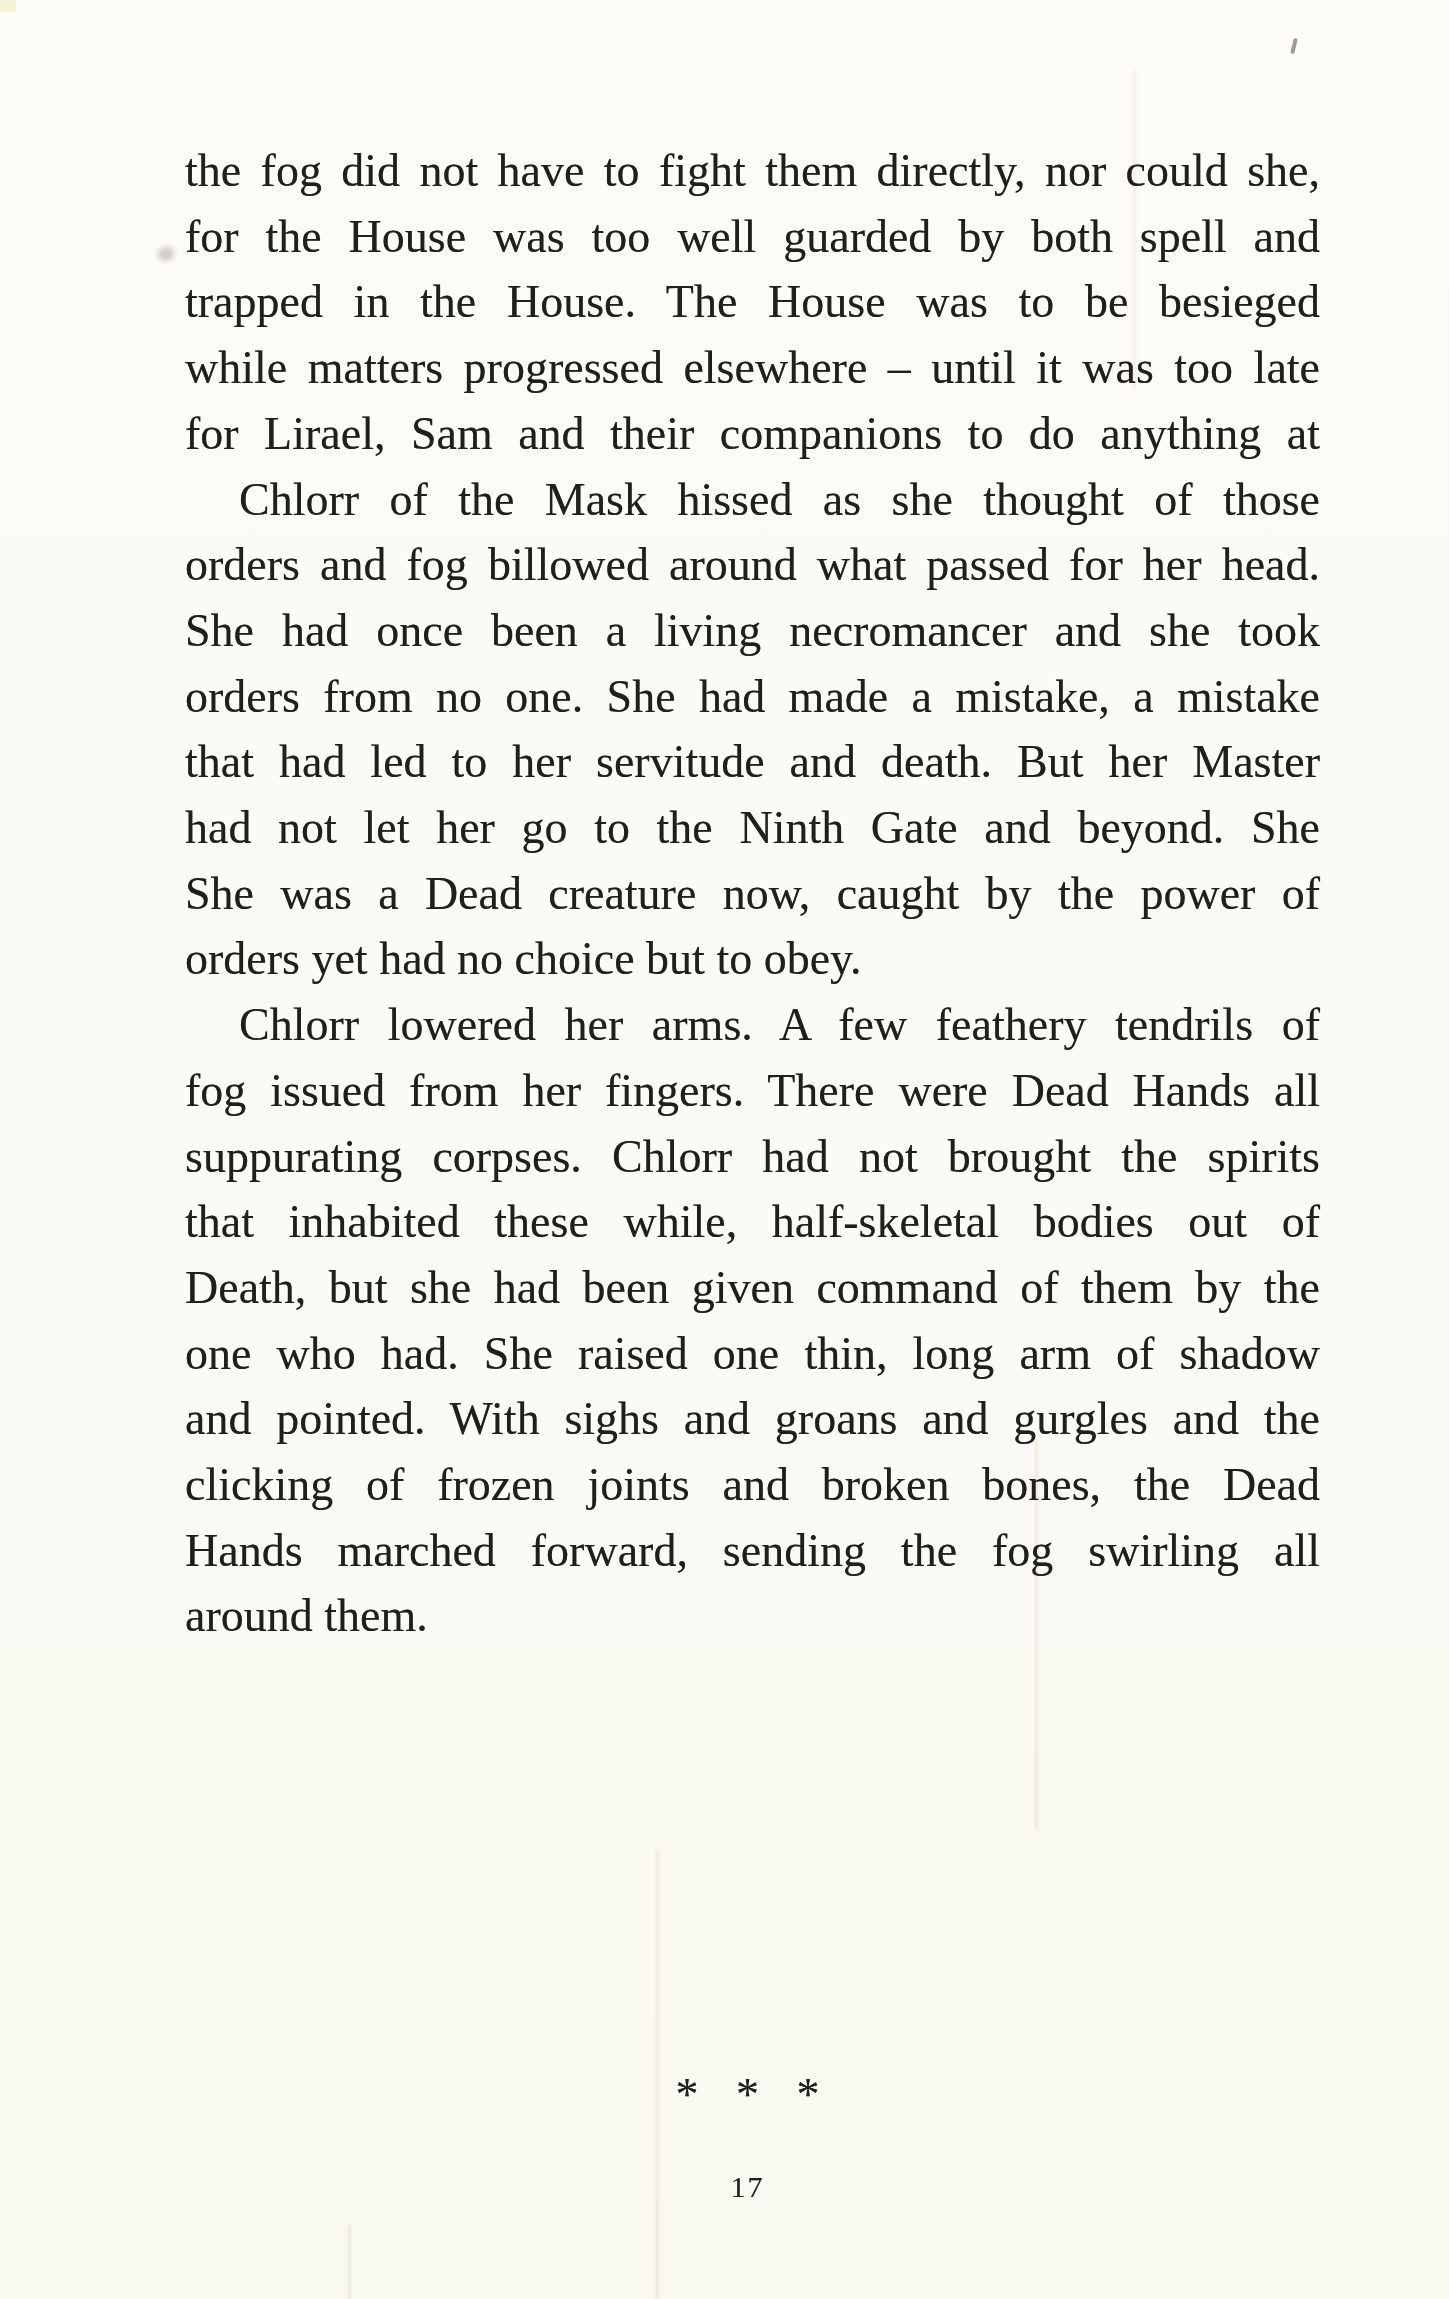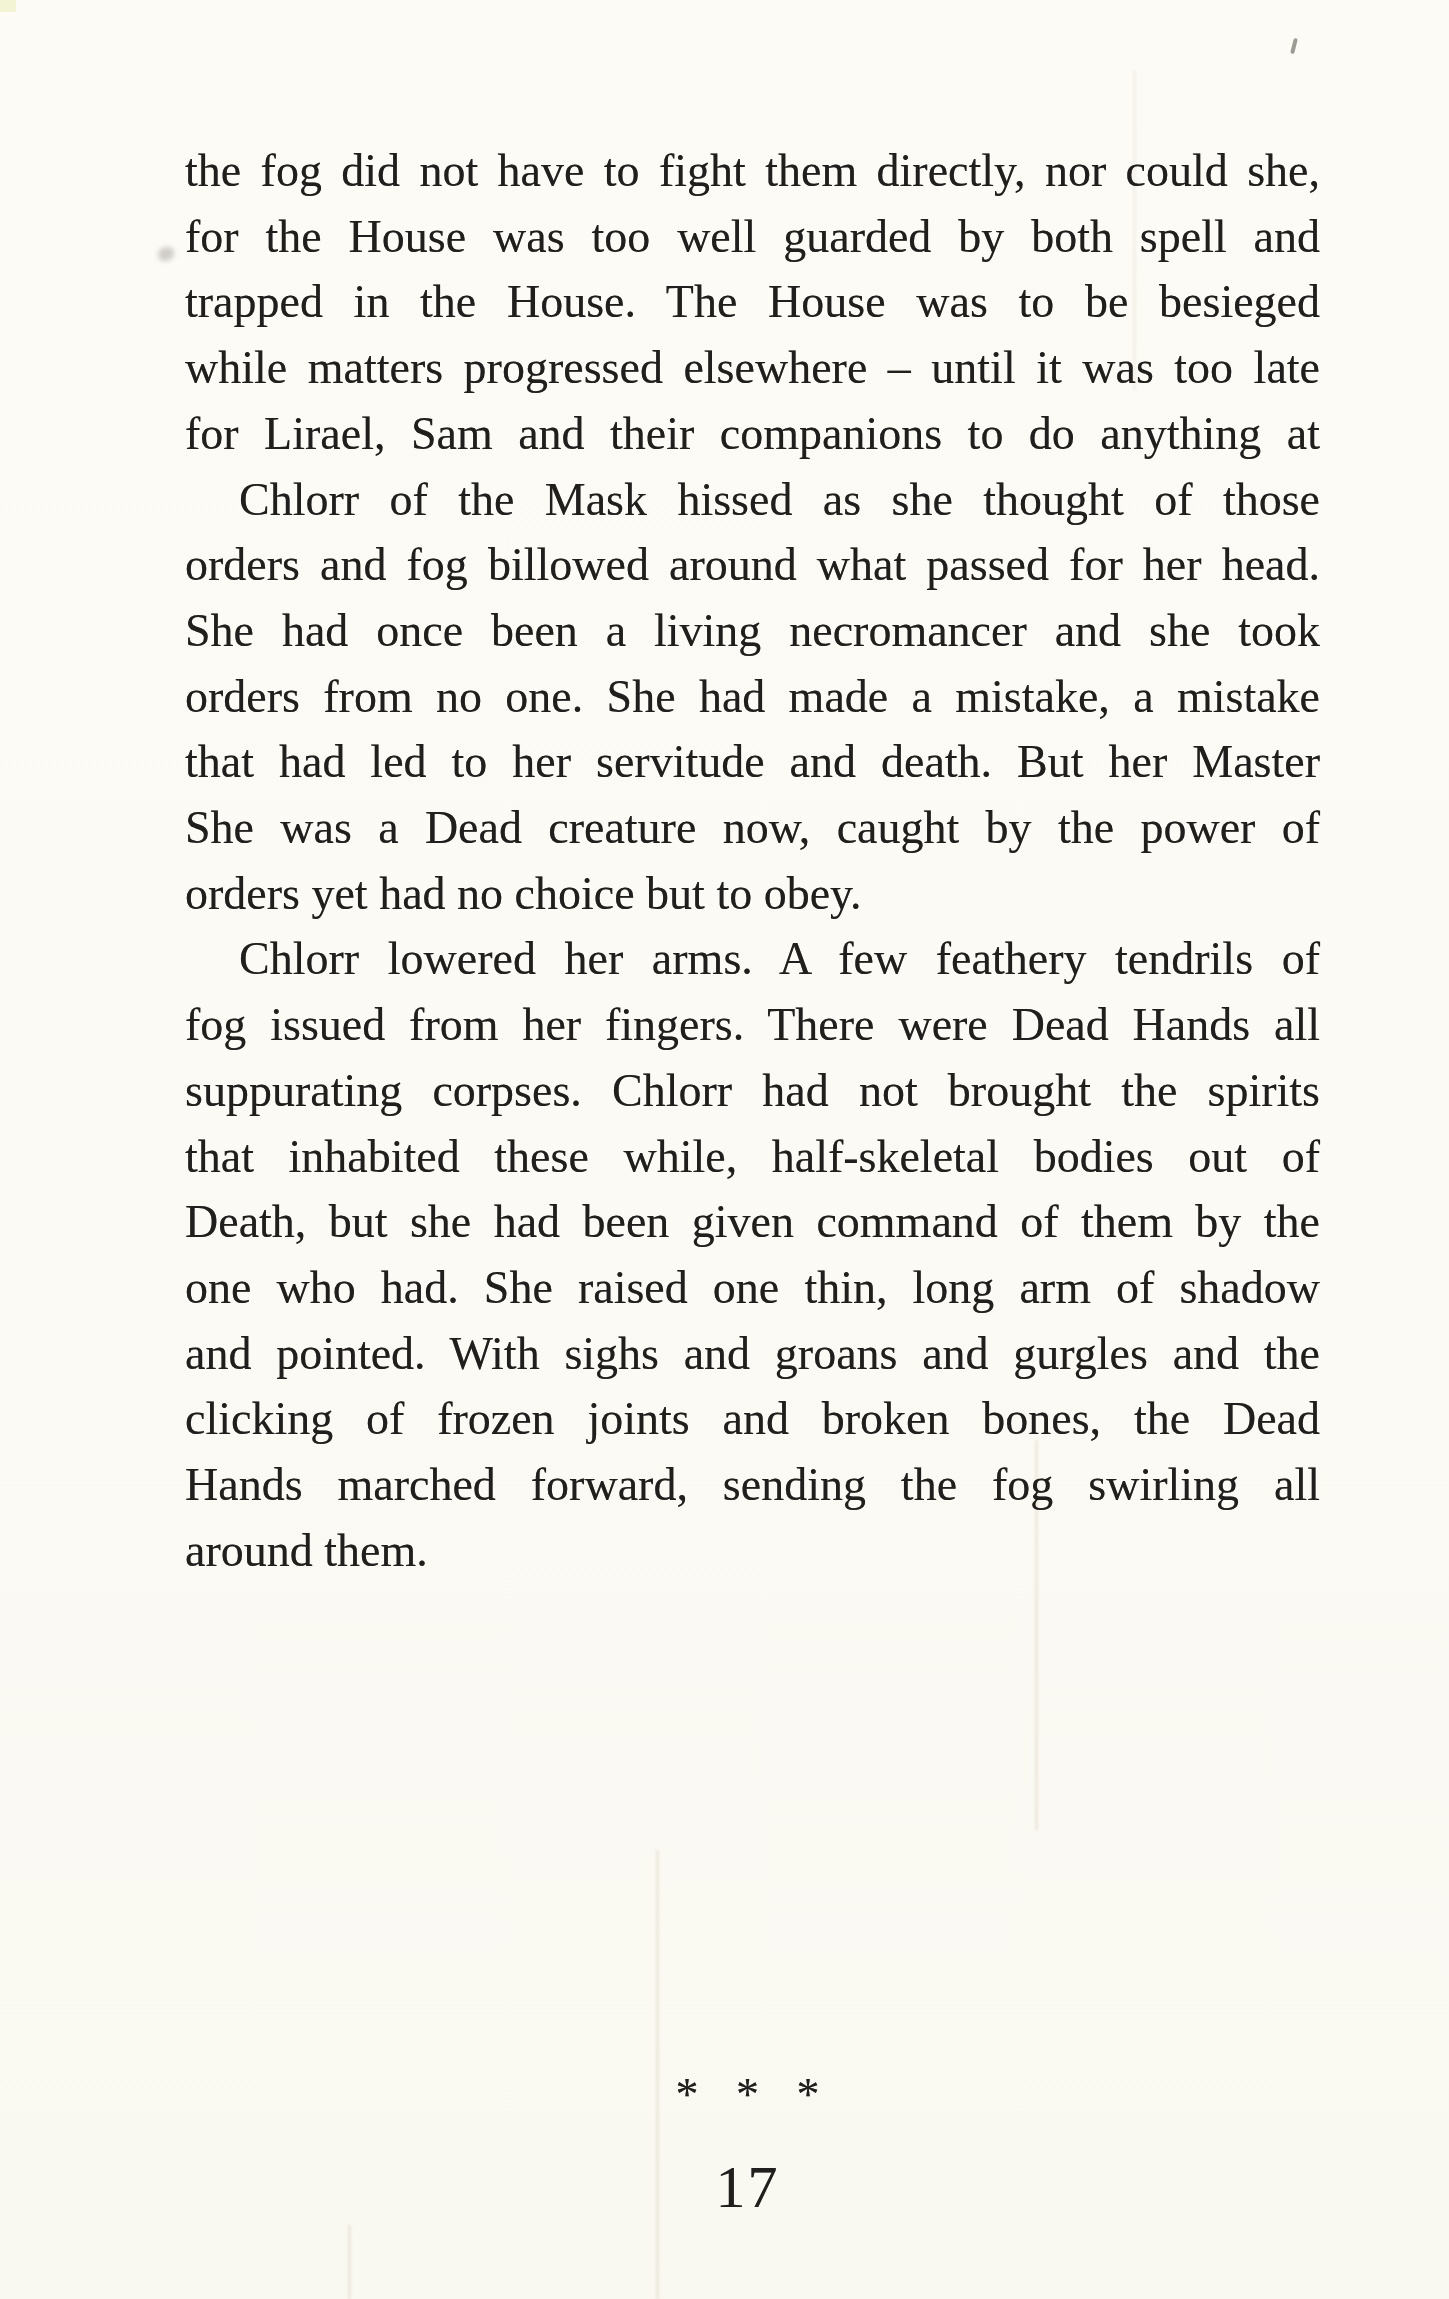--- a/index.html
+++ b/index.html
@@ -50,21 +50,21 @@
     color: #201f1d;
     word-spacing: 26px;
     text-shadow: 0 0 0.6px rgba(32,31,29,0.55);
   }
   .page-number {
     position: absolute;
     left: 180px;
     top: 2162px;
     width: 1135px;
     text-align: center;
-    font-size: 60px;
+    font-size: 30px;
     line-height: 50px;
     color: #201f1d;
     letter-spacing: 2px;
     text-shadow: 0 0 0.6px rgba(32,31,29,0.55);
   }
   
   .corner-tint {
     position: absolute;
     left: 0; top: 0;
     width: 16px; height: 12px;
@@ -116,20 +116,21 @@
       <div class="line">the fog did not have to fight them directly, nor could she,</div>
       <div class="line">for the House was too well guarded by both spell and</div>
       <div class="line">trapped in the House. The House was to be besieged</div>
       <div class="line">while matters progressed elsewhere – until it was too late</div>
       <div class="line">for Lirael, Sam and their companions to do anything at</div>
       <div class="line indent">Chlorr of the Mask hissed as she thought of those</div>
       <div class="line">orders and fog billowed around what passed for her head.</div>
       <div class="line">She had once been a living necromancer and she took</div>
       <div class="line">orders from no one. She had made a mistake, a mistake</div>
       <div class="line">that had led to her servitude and death. But her Master</div>
+      <div class="line">had not let her go to the Ninth Gate and beyond. She</div>
       <div class="line">She was a Dead creature now, caught by the power of</div>
       <div class="line para-end">orders yet had no choice but to obey.</div>
       <div class="line indent">Chlorr lowered her arms. A few feathery tendrils of</div>
       <div class="line">fog issued from her fingers. There were Dead Hands all</div>
       <div class="line">suppurating corpses. Chlorr had not brought the spirits</div>
       <div class="line">that inhabited these while, half-skeletal bodies out of</div>
       <div class="line">Death, but she had been given command of them by the</div>
       <div class="line">one who had. She raised one thin, long arm of shadow</div>
       <div class="line">and pointed. With sighs and groans and gurgles and the</div>
       <div class="line">clicking of frozen joints and broken bones, the Dead</div>

